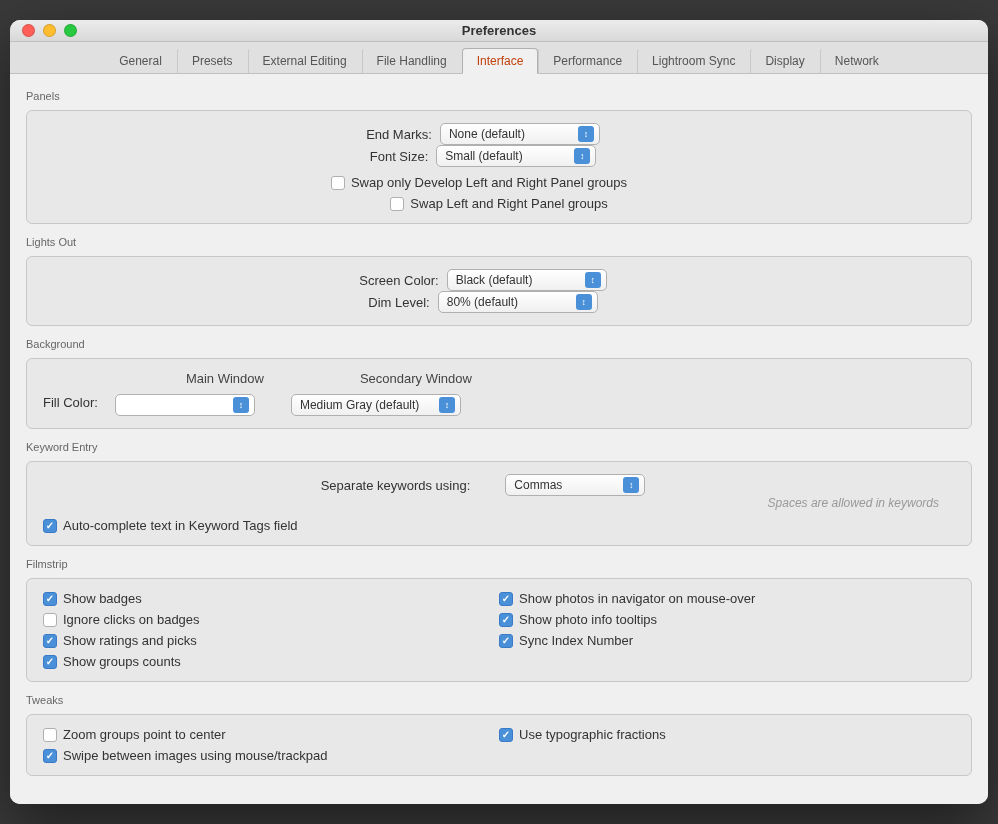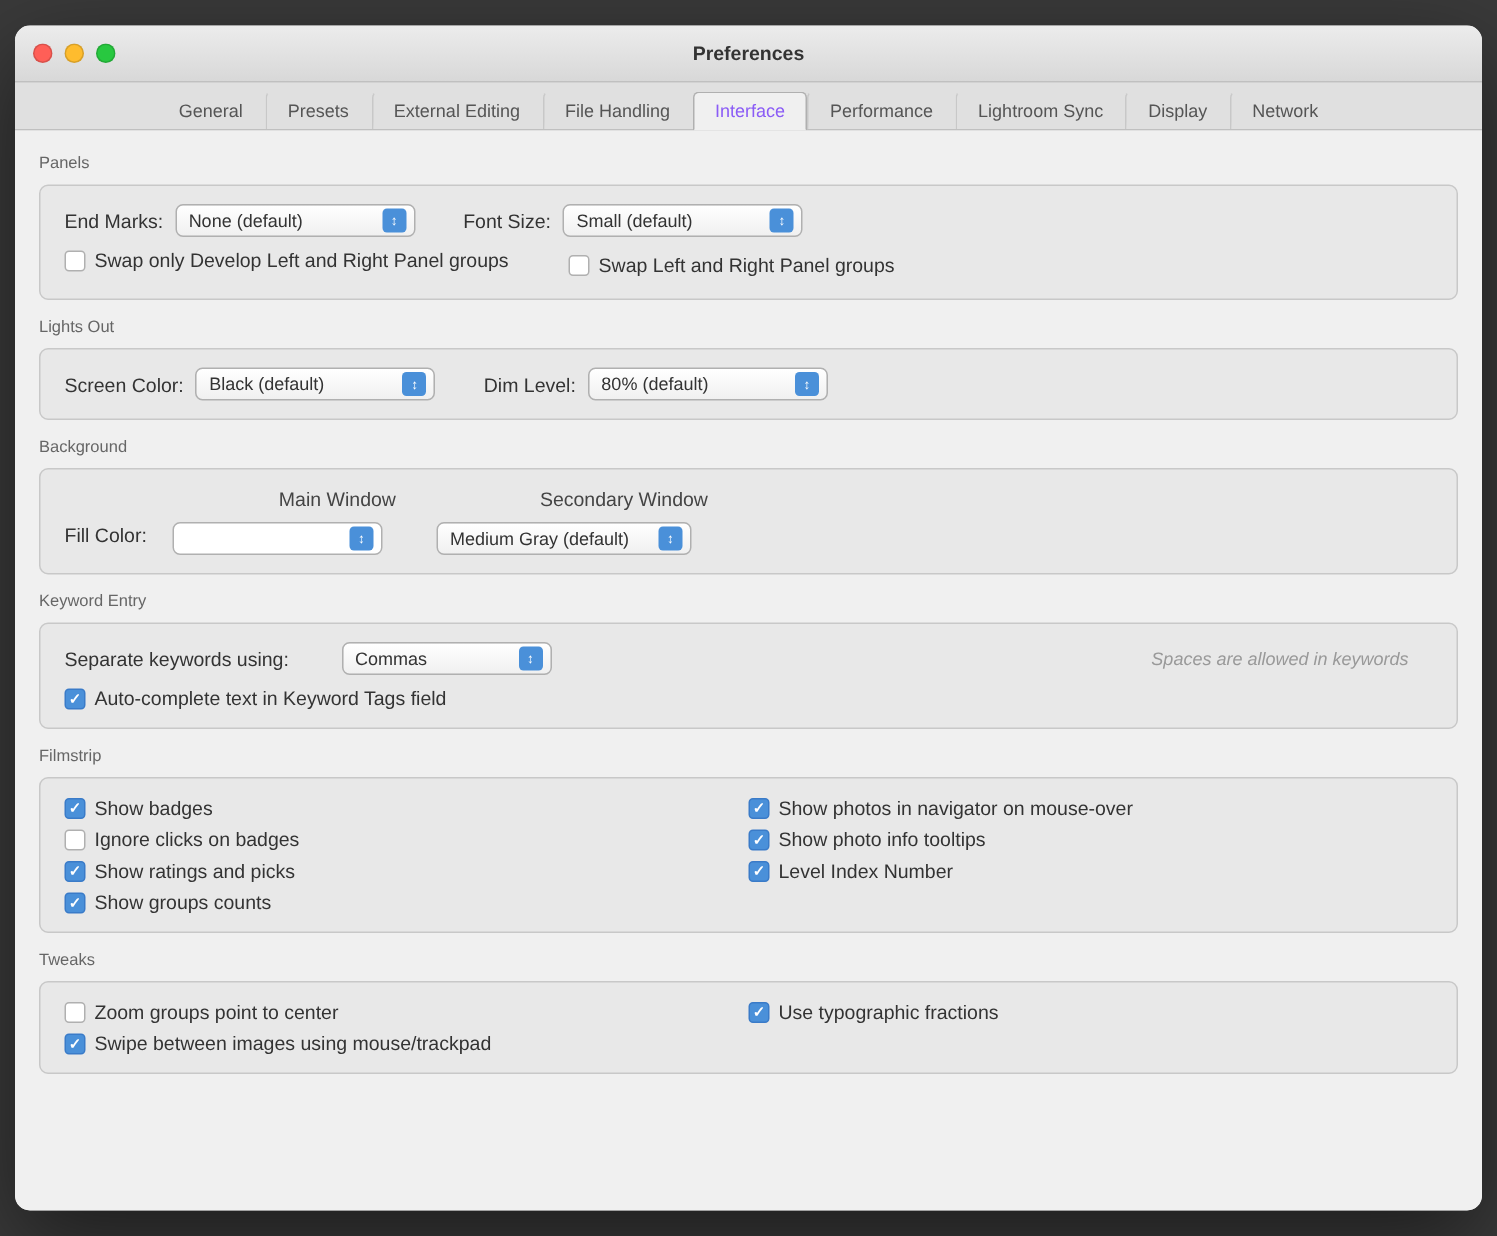--- a/index.html
+++ b/index.html
@@ -15,21 +15,21 @@
     }
     .window {
       width: 980px;
       background: #e8e8e8;
       border-radius: 10px;
       box-shadow: 0 20px 60px rgba(0,0,0,0.5);
       overflow: hidden;
     }
     .titlebar {
       background: linear-gradient(180deg, #ececec 0%, #d8d8d8 100%);
-      height: 38px;
+      height: 22px;
       display: flex;
       align-items: center;
       justify-content: center;
       position: relative;
       border-bottom: 1px solid #c0c0c0;
     }
     .traffic-lights {
       position: absolute;
       left: 12px;
       display: flex;
@@ -68,21 +68,21 @@
       border-bottom: none;
       border-radius: 4px 4px 0 0;
       background: transparent;
       position: relative;
     }
     .tab + .tab {
       border-left: 1px solid #c8c8c8;
     }
     .tab.active {
       background: #f0f0f0;
-      color: #8b5cf6;
+      color: #c2410c;
       border-color: #b0b0b0;
       border-bottom: 1px solid #f0f0f0;
       z-index: 1;
       margin-bottom: -1px;
     }
     .content {
       background: #f0f0f0;
       padding: 16px;
       min-height: 720px;
     }
@@ -98,20 +98,21 @@
     .section-box {
       background: #e8e8e8;
       border: 1px solid #c8c8c8;
       border-radius: 6px;
       padding: 12px 16px;
     }
     .row {
       display: flex;
       align-items: center;
       margin-bottom: 8px;
+      flex-direction: column;
     }
     .row:last-child { margin-bottom: 0; }
     .field-group {
       display: flex;
       align-items: center;
       gap: 8px;
       margin-right: 32px;
     }
     .field-label {
       font-size: 13px;
@@ -375,21 +376,21 @@
             <div class="checkbox-row">
               <div class="checkbox checked"></div>
               <span class="checkbox-label">Show photos in navigator on mouse-over</span>
             </div>
             <div class="checkbox-row">
               <div class="checkbox checked"></div>
               <span class="checkbox-label">Show photo info tooltips</span>
             </div>
             <div class="checkbox-row">
               <div class="checkbox checked"></div>
-              <span class="checkbox-label">Level Index Number</span>
+              <span class="checkbox-label">Sync Index Number</span>
             </div>
           </div>
         </div>
       </div>
     </div>
 
     <div class="section">
       <div class="section-label">Tweaks</div>
       <div class="section-box">
         <div class="filmstrip-cols">

